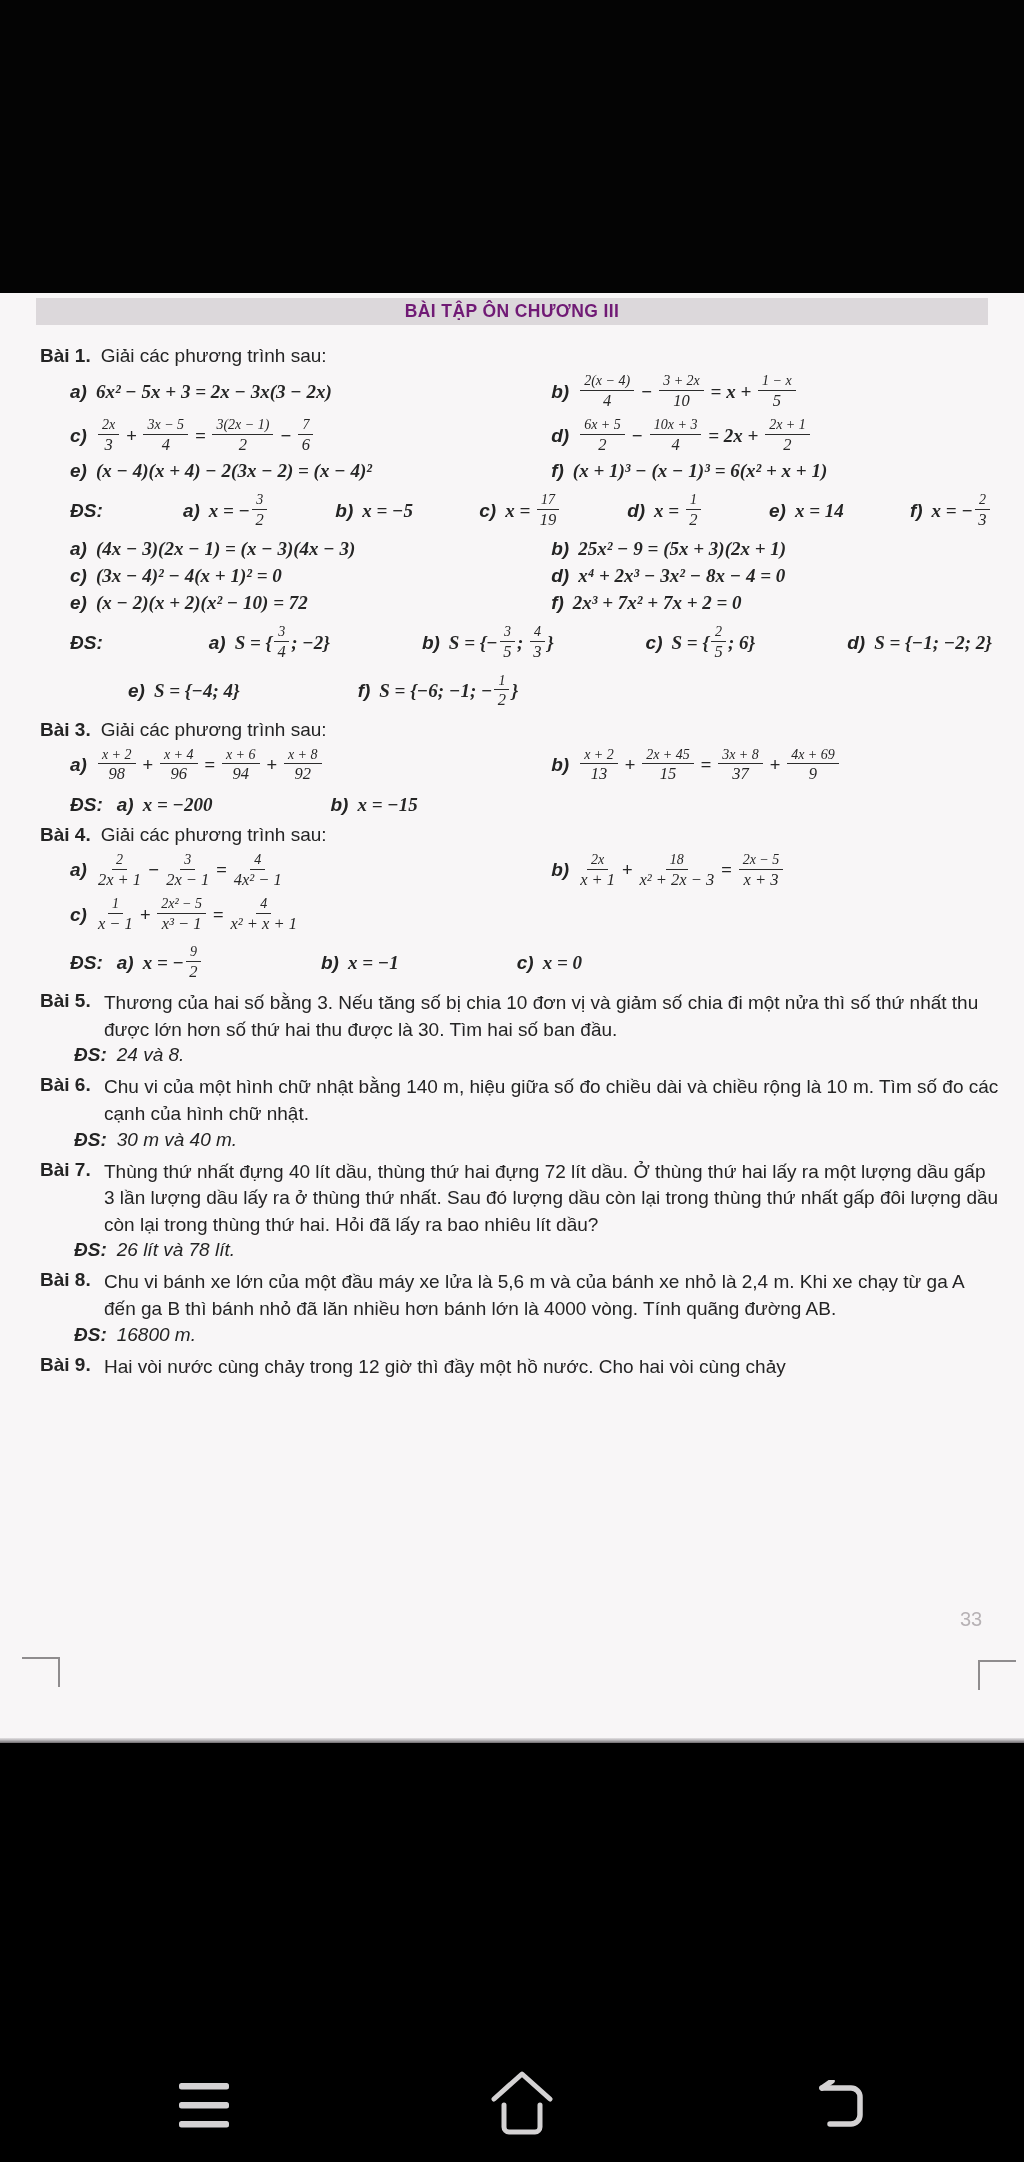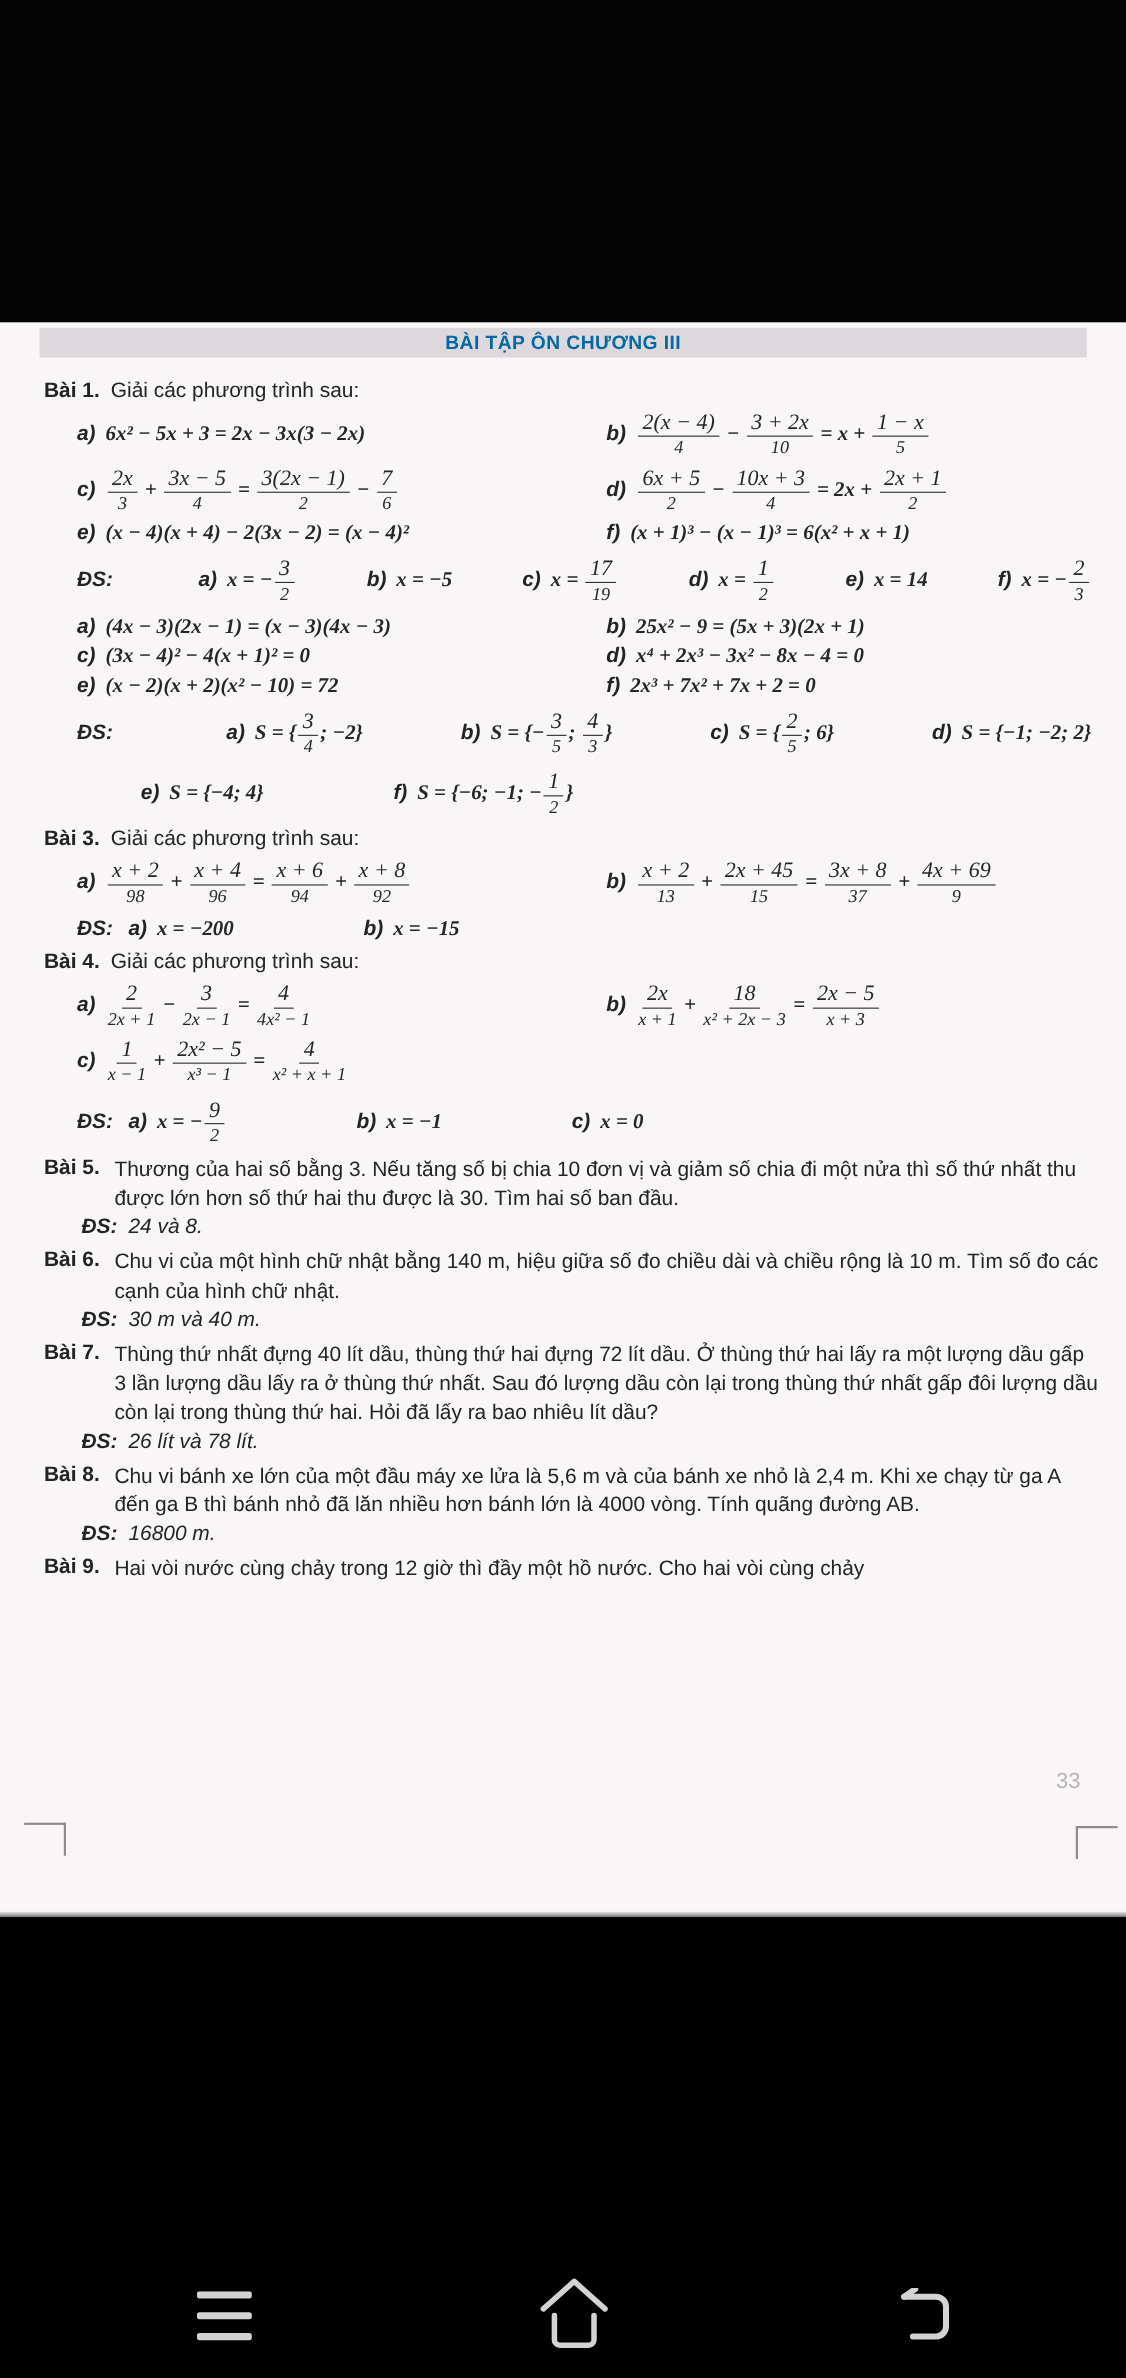--- a/index.html
+++ b/index.html
@@ -4,35 +4,35 @@
 <style>
   html,body{margin:0;padding:0;}
   body{
     width:1024px;height:2162px;position:relative;background:#000;
     font-family:"Liberation Sans",sans-serif;color:#242424;
     -webkit-font-smoothing:antialiased;overflow:hidden;
   }
   .topbar{position:absolute;top:0;left:0;width:1024px;height:293px;background:#040404;}
   .page{position:absolute;top:293px;left:0;width:1024px;height:1449px;background:#f8f6f7;overflow:hidden;}
   .band{margin:5px auto 0;width:952px;height:27px;background:#dcd8db;display:flex;align-items:center;justify-content:center;}
-  .band span{font-weight:bold;font-size:17.5px;color:#0369a1;letter-spacing:.4px;}
+  .band span{font-weight:bold;font-size:17.5px;color:#701a75;letter-spacing:.4px;}
   .content{padding:20px 24px 0 40px;font-size:19px;}
   .problem{margin-bottom:8px;}
   .titlerow{margin:0 0 2px;}
   .blabel{font-weight:bold;}
   .intro{margin-left:10px;}
   .eqrow{display:flex;align-items:center;margin:5px 0;}
   .eqcell{display:flex;align-items:center;padding-left:30px;}
   .eqcell.first{width:47%;flex-shrink:0;}
   .ilab{font-style:italic;font-weight:bold;margin-right:9px;}
   .meq{font-family:"Liberation Serif",serif;font-style:italic;font-weight:500;
        display:inline-flex;align-items:center;white-space:pre;color:#262626;}
   .mt{white-space:pre;font-weight:bold;}
   .frac{display:inline-flex;flex-direction:column;align-items:center;margin:1px 2px;line-height:1.12;}
-  .frac .fn{padding:0 4px 1px;border-bottom:1.7px solid #2c2c2c;font-size:20px;}
+  .frac .fn{padding:0 4px 1px;border-bottom:1.7px solid #2c2c2c;font-size:14px;}
   .frac .fd{padding-top:1px;font-size:16.5px;}
   .dsrow{display:flex;align-items:center;margin:9px 0 5px;padding-left:30px;}
   .dsrow .dsl{font-weight:bold;font-style:italic;margin-right:14px;}
   .dsitem{display:flex;align-items:center;}
   .dsrow.spread{justify-content:space-between;padding-right:8px;}
   .dsrow.gapped .dsitem{margin-right:118px;}
   [data-name="problem-2"] .dsrow.gapped{padding-left:88px;}
   .wp{display:flex;margin-top:6px;}
   .wplabel{font-weight:bold;width:64px;flex-shrink:0;}
   .wptext{flex:1;line-height:1.4;}

